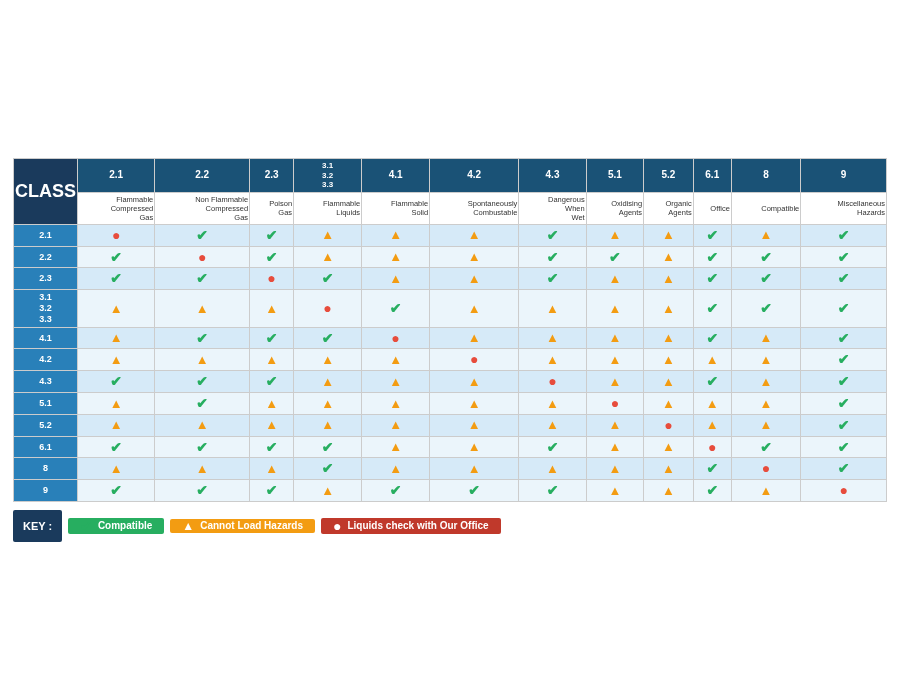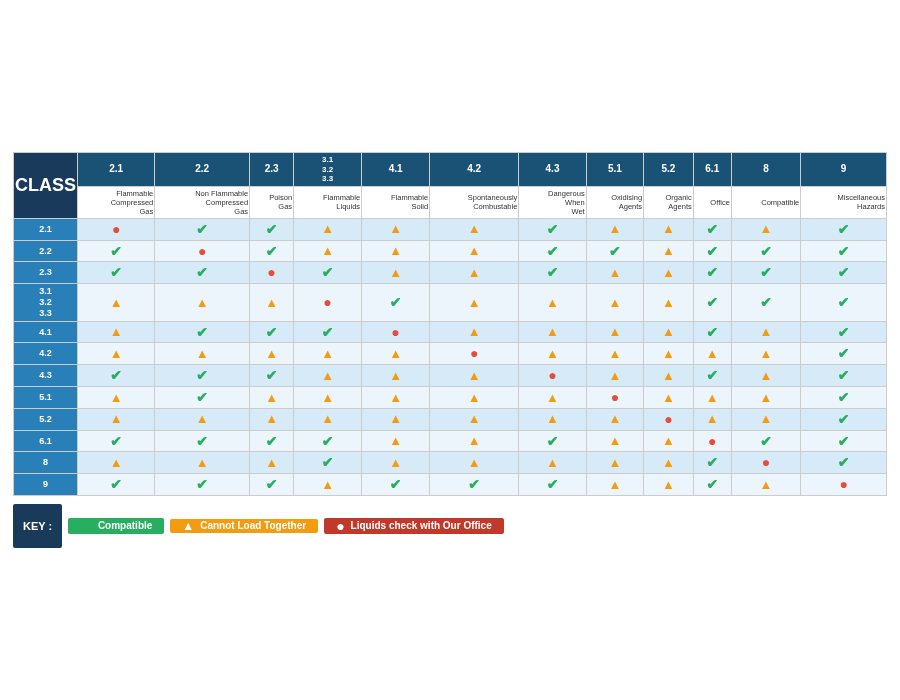--- a/index.html
+++ b/index.html
@@ -79,21 +79,21 @@
       display: flex;
       align-items: center;
       margin-top: 8px;
       gap: 6px;
     }
     .key-label {
       background: #1a3a5c;
       color: #fff;
       font-weight: bold;
       font-size: 11px;
-      padding: 16px 10px;
+      padding: 10px 10px;
       border-radius: 2px;
     }
     .key-item {
       display: flex;
       align-items: center;
       padding: 0 12px;
       border-radius: 2px;
       color: #fff;
       font-weight: bold;
       font-size: 10px;
@@ -327,20 +327,20 @@
   </table>
 
   <div class="key-section">
     <div class="key-label">KEY :</div>
     <div class="key-item key-green">
       <span class="key-symbol check">✔</span>
       <span>Compatible</span>
     </div>
     <div class="key-item key-orange">
       <span class="key-symbol" style="color:#fff;font-size:12px;">▲</span>
-      <span>Cannot Load Together</span>
+      <span>Cannot Load Hazards</span>
     </div>
     <div class="key-item key-red">
       <span class="key-symbol" style="color:#fff;">●</span>
       <span>Liquids check with Our Office</span>
     </div>
   </div>
 </div>
 
 </body></html>

